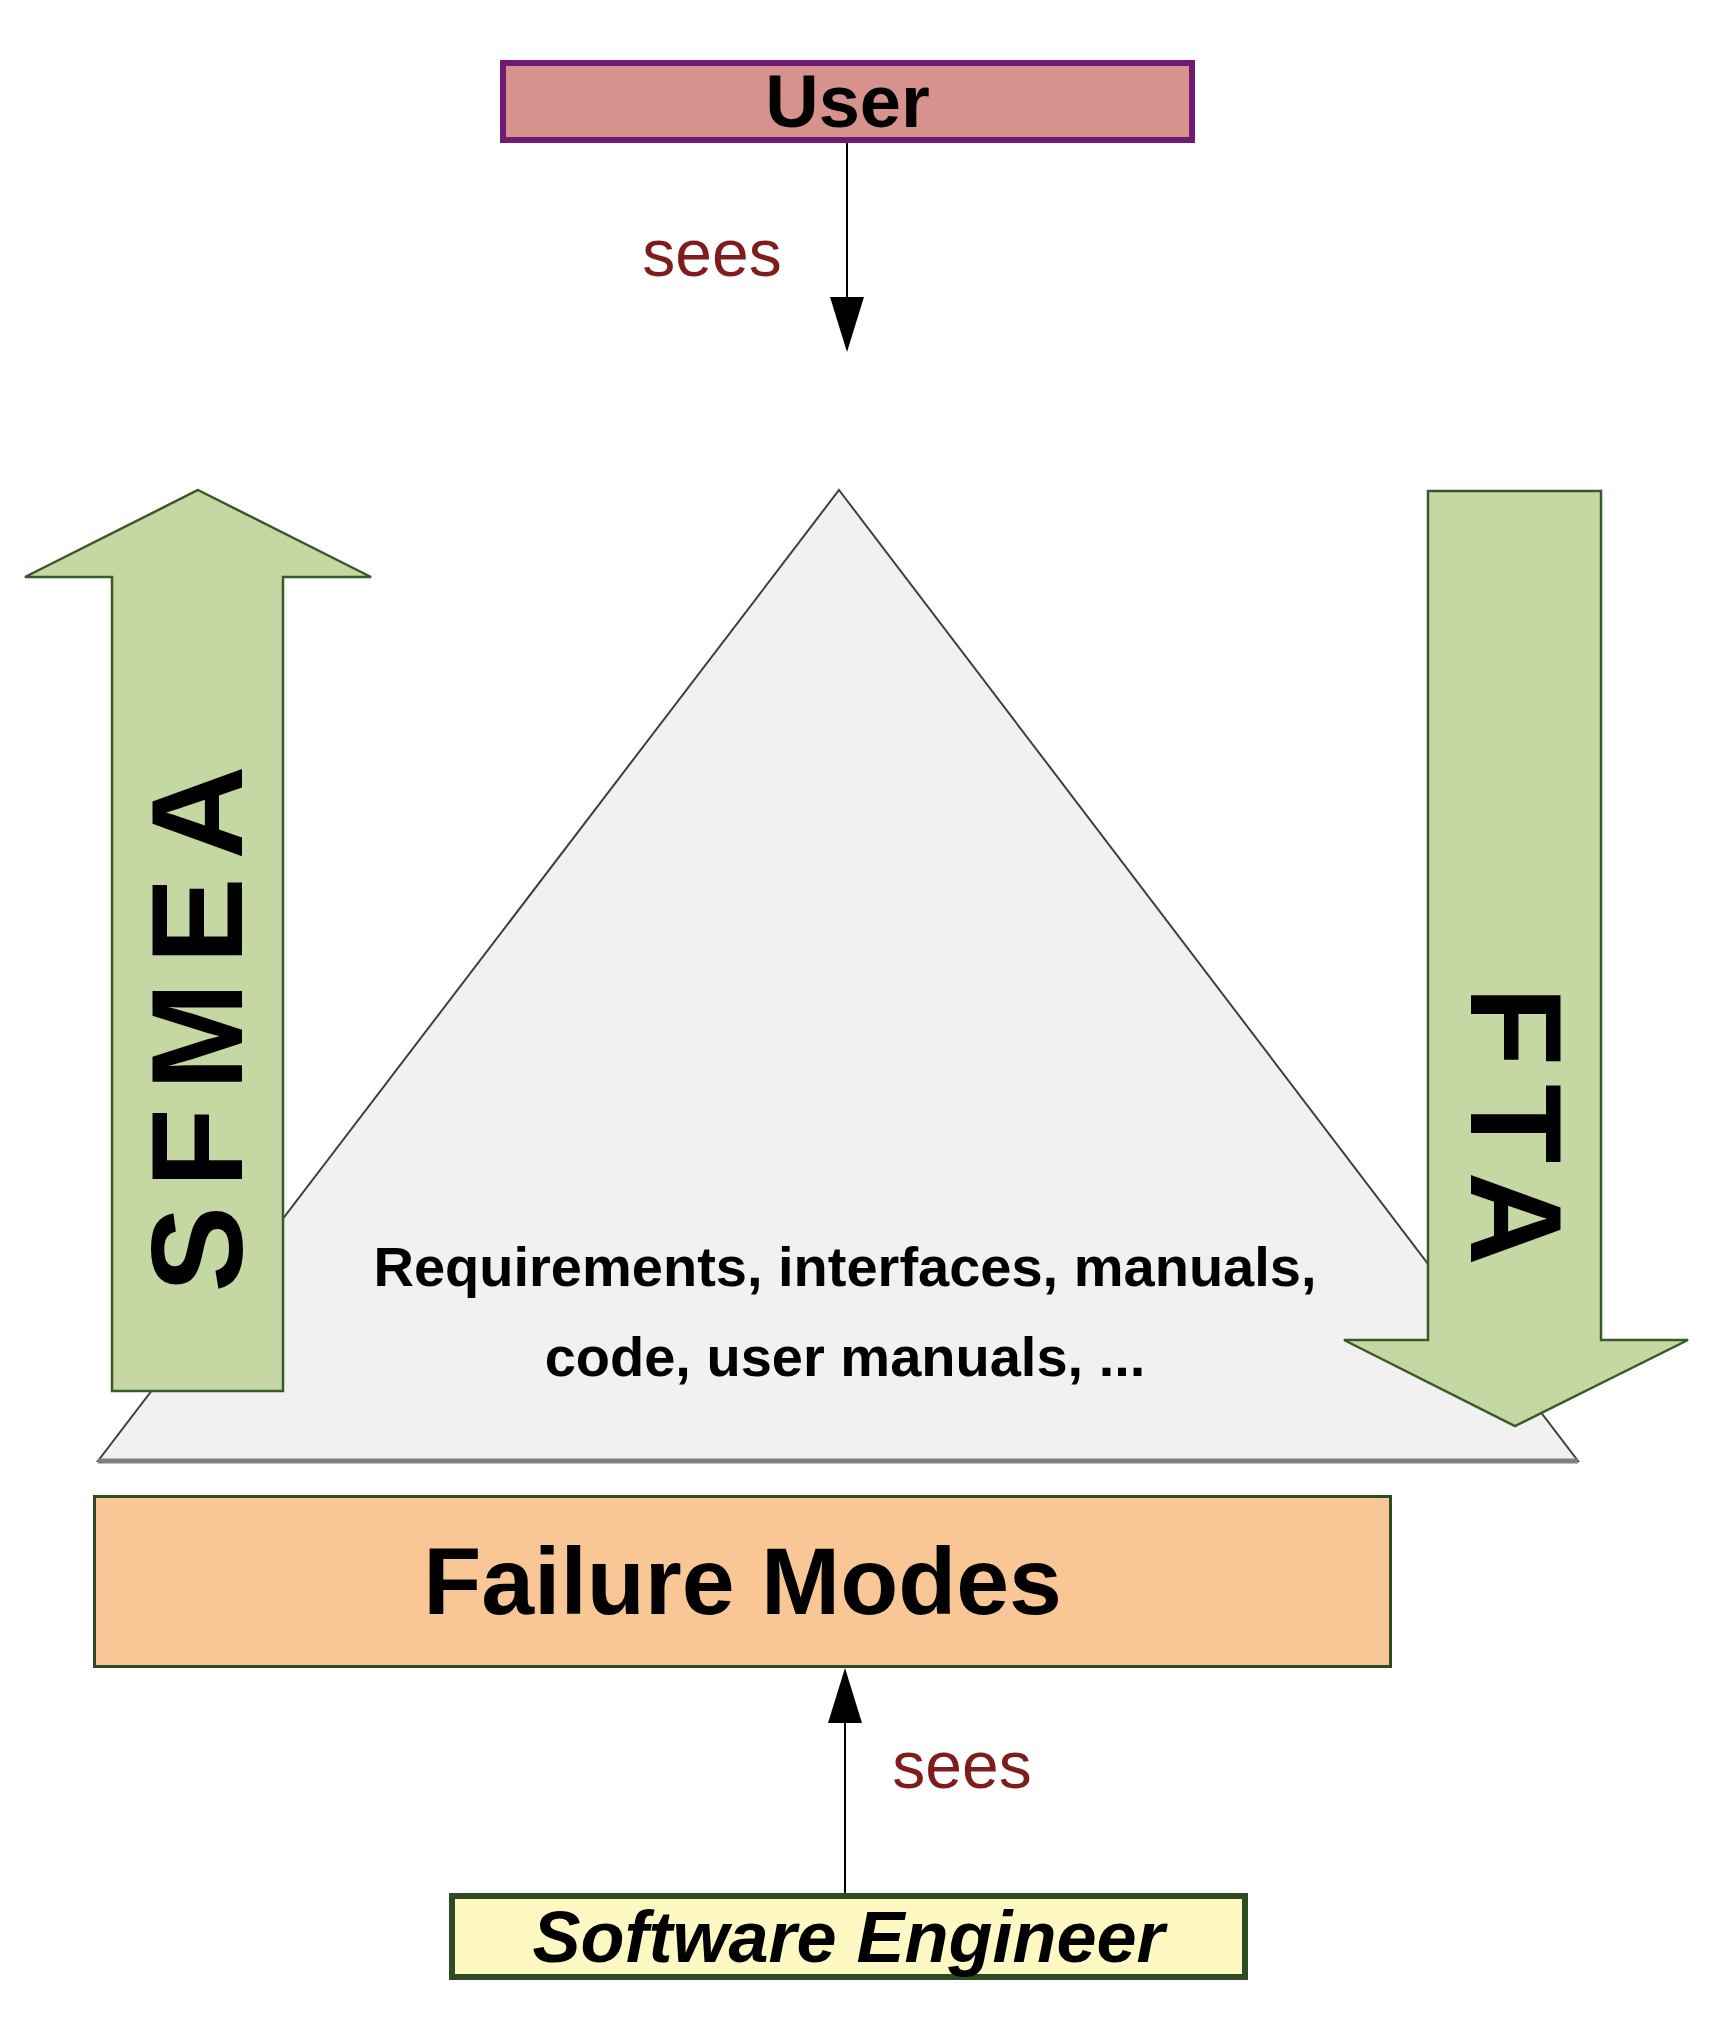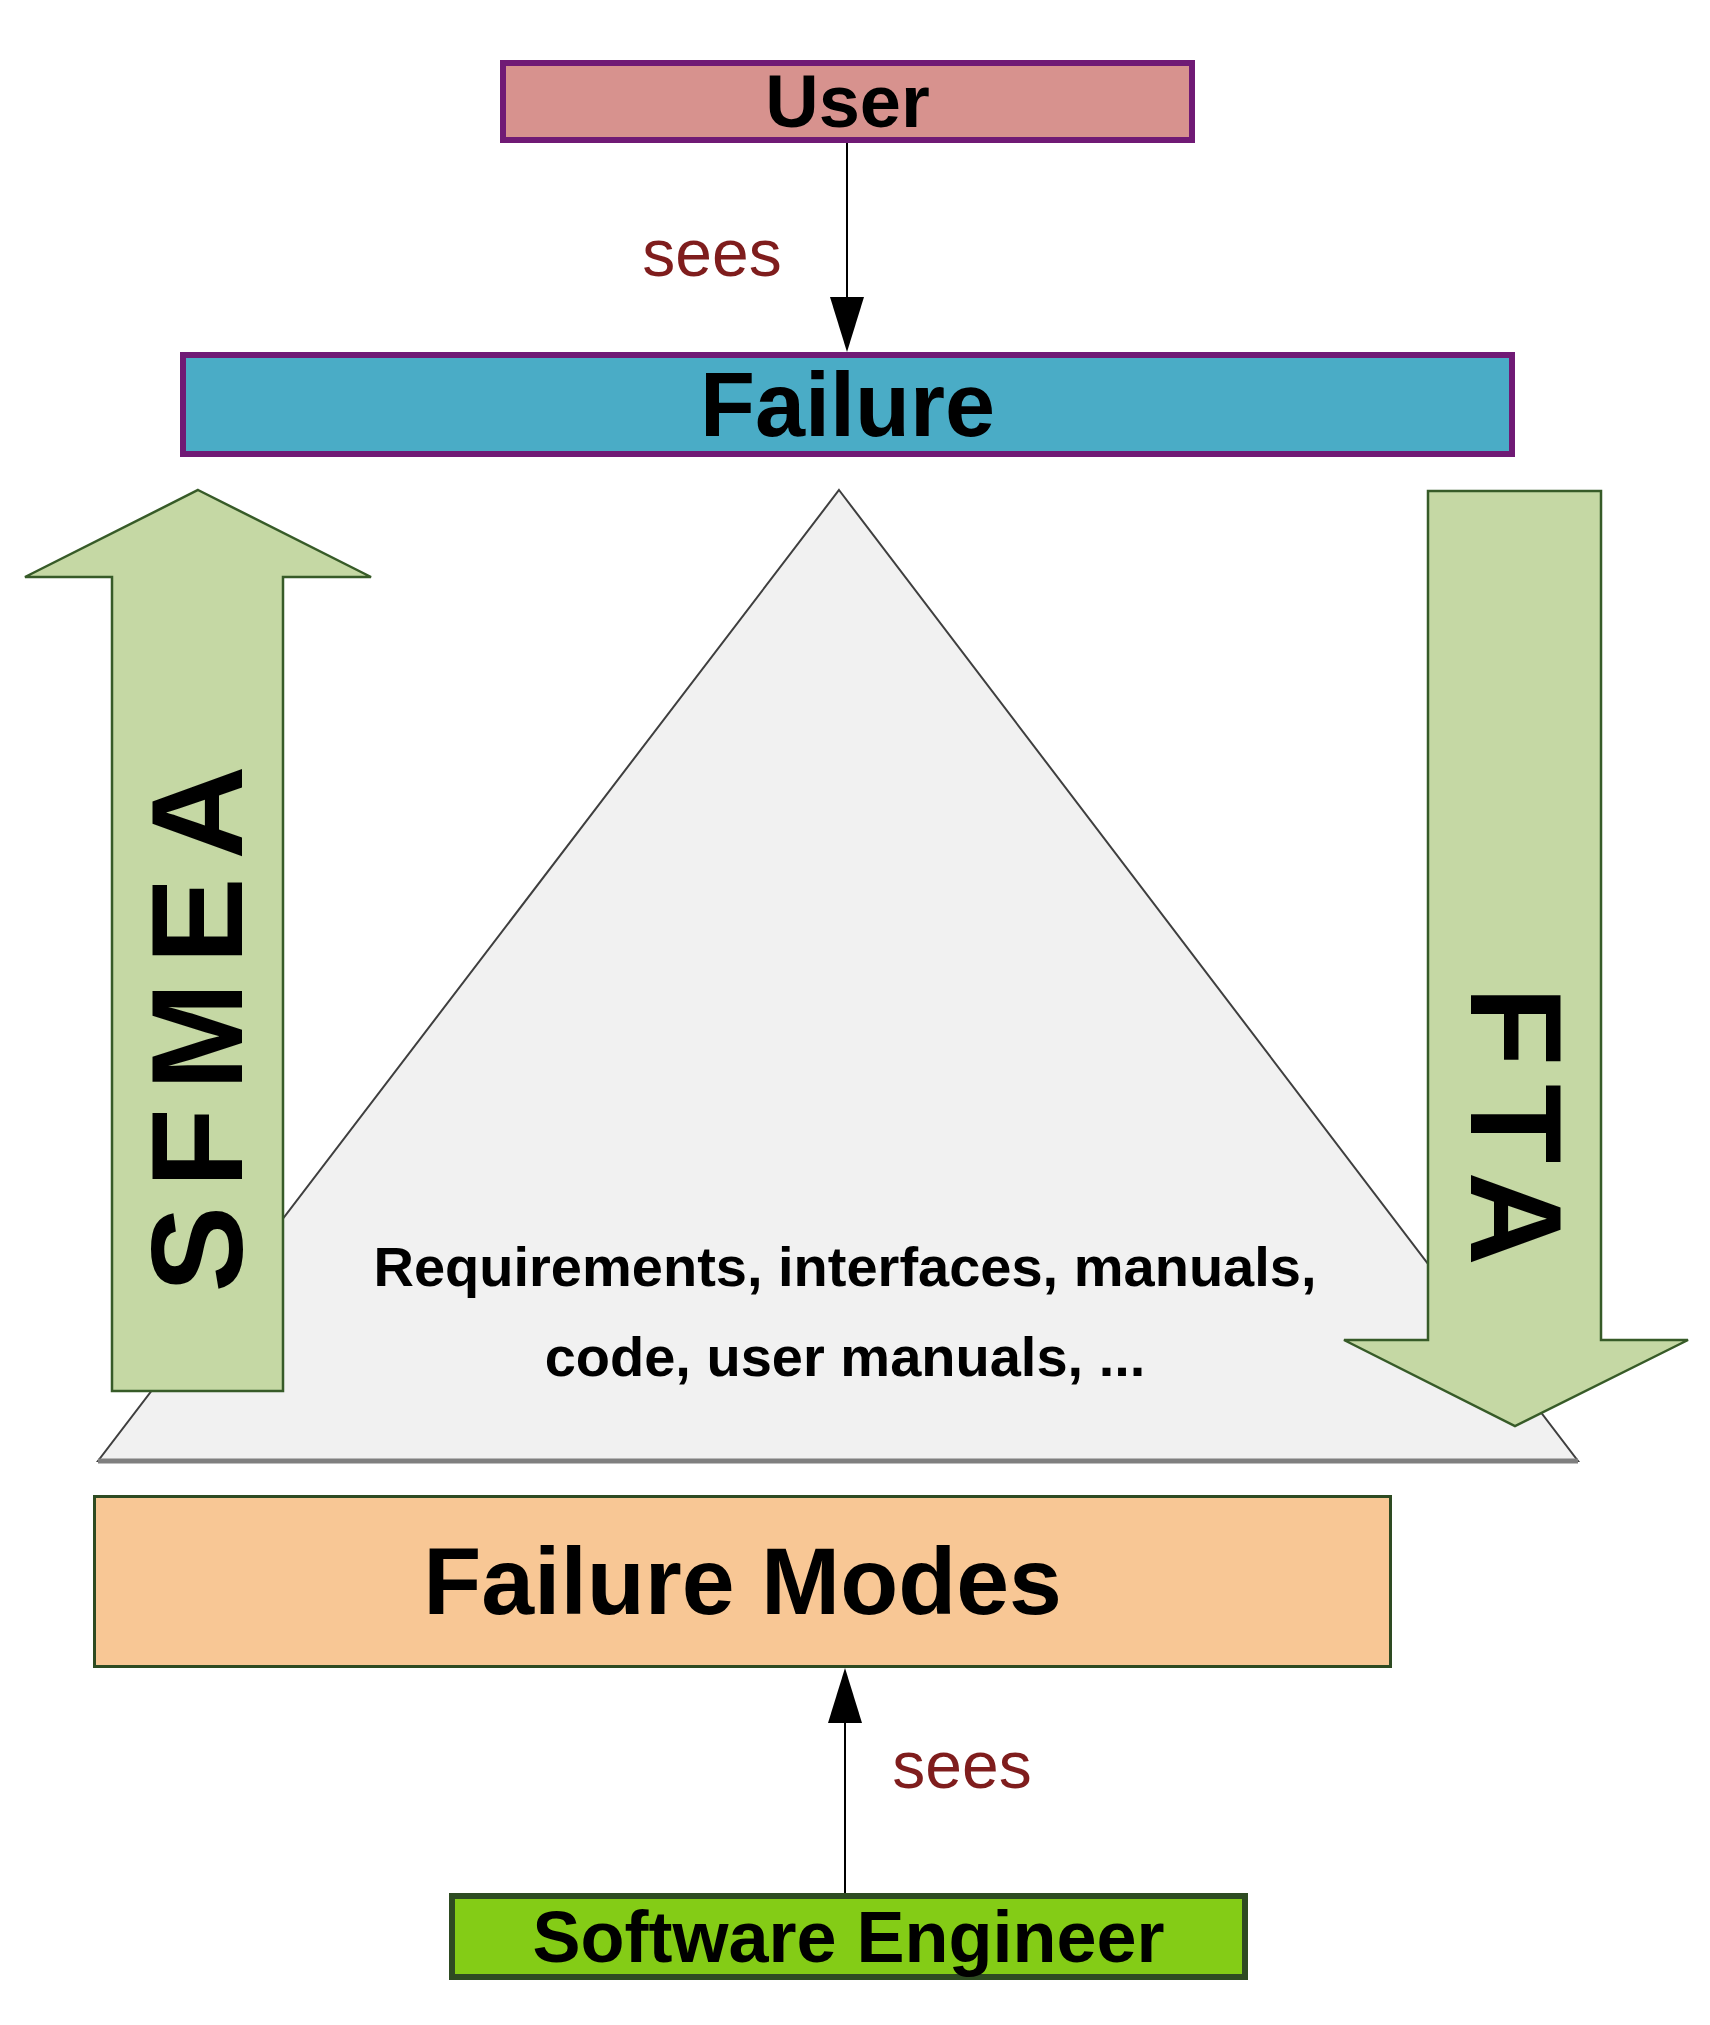--- a/index.html
+++ b/index.html
@@ -78,29 +78,26 @@
     <polygon points="847,352 830,297 864,297" fill="#000"></polygon>
 
     <line x1="845" y1="1893" x2="845" y2="1722" stroke="#000" stroke-width="2"></line>
     <polygon points="845,1668 828,1723 862,1723" fill="#000"></polygon>
   </svg>
 
   <div class="box box-user" style="background-color: rgb(215, 146, 142);">
     <span>User</span>
   </div>
 
-  <div class="box box-failure" style="background-color: rgb(74, 172, 198);">
-    <span>Failure</span>
-  </div>
 
   <div class="box box-failure-modes" style="background-color: rgb(248, 199, 149);">
     <span>Failure Modes</span>
   </div>
 
-  <div class="box box-sweng" style="background-color: #84cc16;">
+  <div class="box box-sweng" style="background-color: #fef9c3; font-style: italic;">
     <span>Software Engineer</span>
   </div>
 
   <div class="edge-label sees-top">sees</div>
 
   <div class="edge-label sees-bottom">sees</div>
 
   <div class="arrow-label sfmea-label">SFMEA</div>
 
   <div class="arrow-label fta-label">FTA</div>

